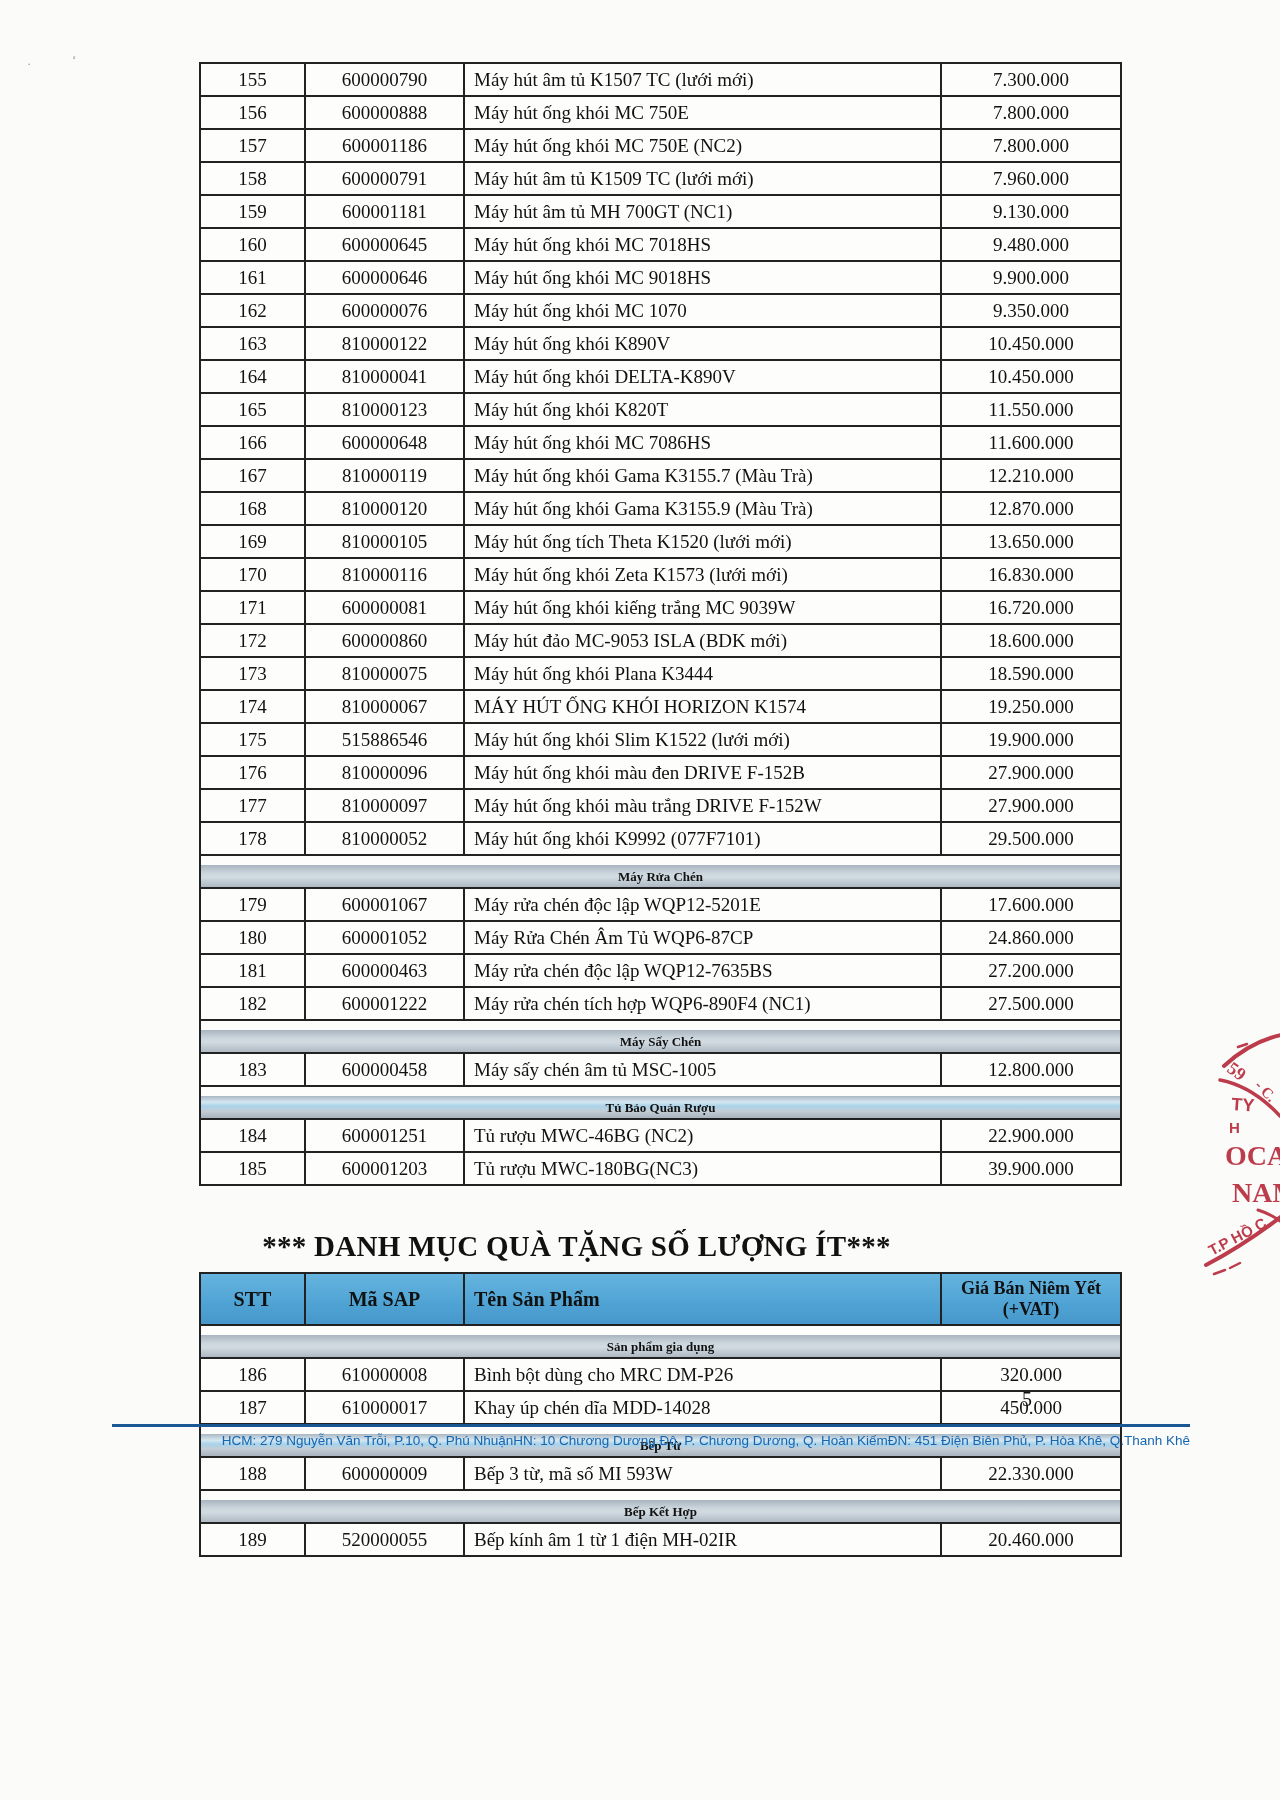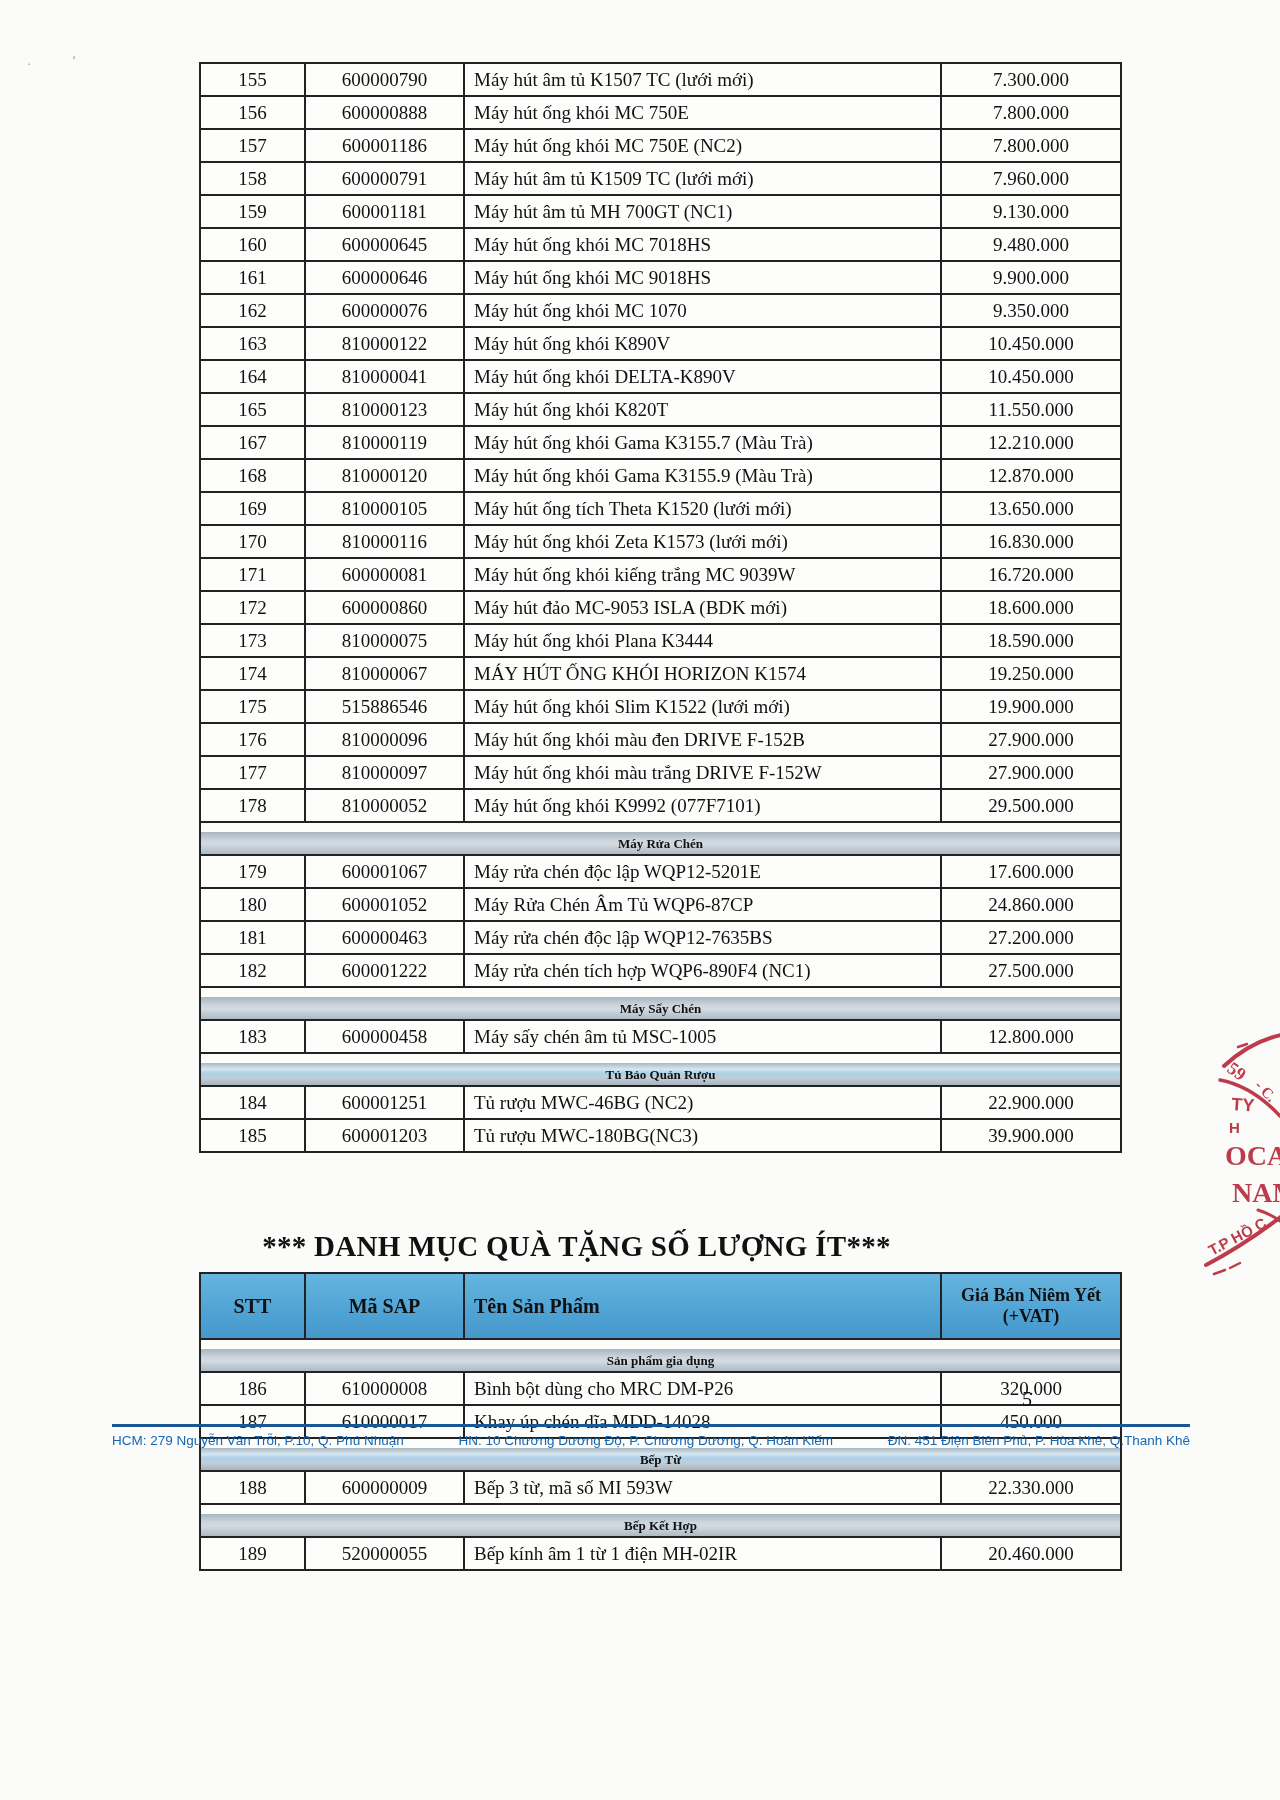--- a/index.html
+++ b/index.html
@@ -41,39 +41,39 @@
   .sec{
     grid-column:1 / -1;
     font-weight:bold;font-size:13px;
     background:linear-gradient(180deg,#a8b4bf 0%,#ccd6dd 38%,#d2dbe2 55%,#aeb9c3 100%);
   }
   .row-section-blue .sec{
     background:linear-gradient(180deg,#aab7c2 0%,#d6e7f1 28%,#a8d2e9 46%,#c4ced7 68%,#a7b3be 100%);
   }
   
   .header-row{
-    height:64px;border-top:none;
+    height:50px;border-top:none;
     background:linear-gradient(180deg,#66b4df 0%,var(--header_blue,#4fa3d4) 60%,#4698ca 100%);
   }
   .hc{font-weight:bold;font-size:20px;border-right:2px solid var(--border_dark,#2a2a2a);}
   .hc.c-price{border-right:none;font-size:18px;line-height:1.15;white-space:normal;text-align:center;padding:8px 10px;}
 
   
   .gift-title{
     position:absolute;left:199px;top:1230px;width:923px;
     box-sizing:border-box;padding-right:168px;
     text-align:center;font-weight:bold;font-size:29px;letter-spacing:0.3px;
   }
 
   
   .page-number{position:absolute;left:1022px;top:1388px;font-size:20px;}
   .footer-line{position:absolute;left:112px;top:1424px;width:1078px;height:3px;background:var(--line_blue,#1a5795);}
   .footer-addresses{
     position:absolute;left:112px;top:1433px;width:1078px;
-    display:flex;justify-content:space-between;
+    display:flex;justify-content:flex-end;
     font-family:"Liberation Sans", sans-serif;
     font-size:13.5px;color:var(--footer_blue,#1566b1);
   }
 
   
   .stamp{position:absolute;left:1140px;top:1030px;width:140px;height:250px;}
   .stamp svg{overflow:visible;}
   .stamp text{fill:var(--stamp_red,#b82c3e);}
   .stamp path{stroke:var(--stamp_red,#b82c3e);fill:none;stroke-linecap:round;}
   .serif-t{font-family:"Liberation Serif",serif;}
@@ -169,20 +169,27 @@
     </div>
 
     <div class="row row-item">
       <div class="cell col c-stt">165</div>
       <div class="cell col c-sap">810000123</div>
       <div class="cell col c-name">Máy hút ống khói K820T</div>
       <div class="cell c-price">11.550.000</div>
 
     </div>
 
+    <div class="row row-item">
+      <div class="cell col c-stt">166</div>
+      <div class="cell col c-sap">600000648</div>
+      <div class="cell col c-name">Máy hút ống khói MC 7086HS</div>
+      <div class="cell c-price">11.600.000</div>
+
+    </div>
 
     <div class="row row-item">
       <div class="cell col c-stt">167</div>
       <div class="cell col c-sap">810000119</div>
       <div class="cell col c-name">Máy hút ống khói Gama K3155.7 (Màu Trà)</div>
       <div class="cell c-price">12.210.000</div>
 
     </div>
 
     <div class="row row-item">

